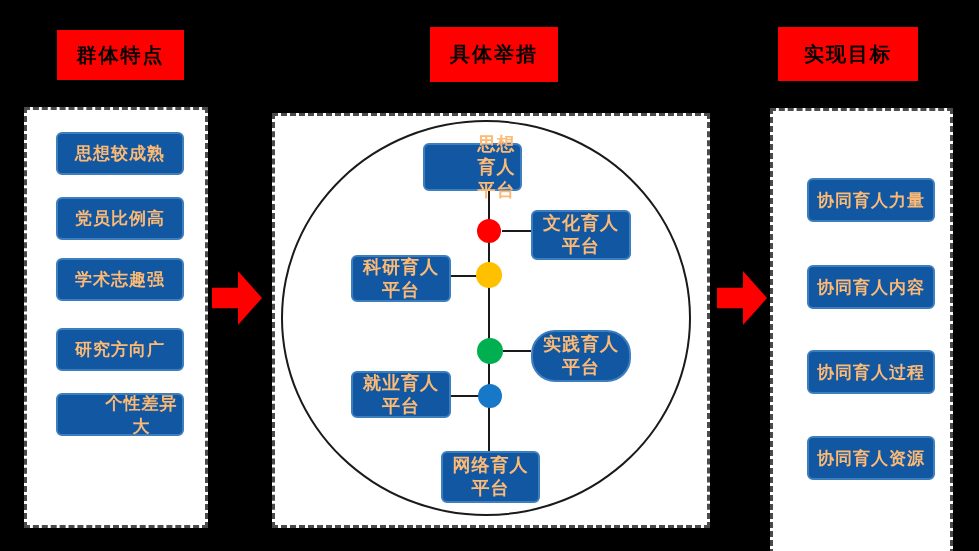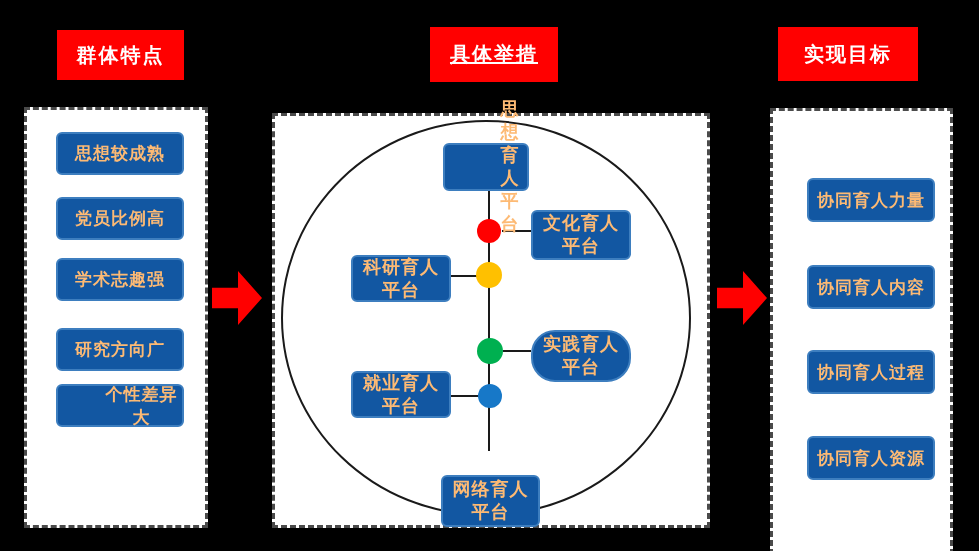--- a/index.html
+++ b/index.html
@@ -8,30 +8,30 @@
     background: #000000;
     font-family: "Liberation Sans", "DejaVu Sans", sans-serif;
     position: relative;
     overflow: hidden;
   }
   .abs { position: absolute; }
 
   
   .header-box {
     background: #FF0000;
-    color: #ffffff;
+    color: #000000;
     font-weight: bold;
     font-size: 20px;
     letter-spacing: 2px;
     display: flex;
     align-items: center;
     justify-content: center;
   }
   #header-left   { left: 57px;  top: 30px; width: 127px; height: 50px; }
-  #header-center { left: 430px; top: 27px; width: 128px; height: 55px; text-decoration: underline; }
+  #header-center { left: 430px; top: 27px; width: 128px; height: 55px; }
   #header-right  { left: 778px; top: 27px; width: 140px; height: 54px; }
 
   
   .panel {
     background: #ffffff;
     border: 3px dashed #4a4a4a;
   }
   #panel-left   { left: 24px;  top: 107px; width: 184px; height: 421px; }
   #panel-center { left: 272px; top: 113px; width: 438px; height: 415px; }
   #panel-right  { left: 770px; top: 108px; width: 183px; height: 492px; }
@@ -49,21 +49,21 @@
     justify-content: center;
     text-align: center;
   }
   .side-item { font-size: 17px; letter-spacing: 1px; }
   #panel-left  .side-item { left: 29px; width: 128px; height: 43px; }
   #panel-right .side-item { left: 34px; width: 128px; height: 44px; }
   #left-item-0 { top: 22px;  }
   #left-item-1 { top: 87px;  }
   #left-item-2 { top: 148px; }
   #left-item-3 { top: 218px; }
-  #left-item-4 { top: 274px; padding-left: 43px; }
+  #left-item-4 { top: 283px; padding-left: 43px; }
   #left-item-5 { top: 340px; }
   #right-item-0 { top: 67px;  }
   #right-item-1 { top: 154px; }
   #right-item-2 { top: 239px; }
   #right-item-3 { top: 325px; }
 
   
   .big-circle {
     position: absolute;
     left: 6px; top: 4px;
@@ -86,26 +86,26 @@
   #conn-research   { left: 176px; top: 159px; width: 39px; }
   #conn-practice   { left: 228px; top: 234px; width: 28px; }
   #conn-employment { left: 176px; top: 279px; width: 40px; }
 
   .platform-box {
     font-size: 18px;
     line-height: 23px;
     white-space: pre-line;
     letter-spacing: 1px;
   }
-  #platform-top        { left: 168px; top: 27px;  width: 86px;  height: 48px; padding-left: 48px; }
+  #platform-top        { left: 148px; top: 27px;  width: 99px;  height: 48px; padding-left: 48px; }
   #platform-culture    { left: 256px; top: 94px;  width: 100px; height: 50px; }
   #platform-research   { left: 76px;  top: 139px; width: 100px; height: 47px; }
   #platform-practice   { left: 256px; top: 214px; width: 100px; height: 52px; border-radius: 24px; }
   #platform-employment { left: 76px;  top: 255px; width: 100px; height: 47px; }
-  #platform-network    { left: 166px; top: 335px; width: 99px;  height: 52px; margin-top: 24px; }
+  #platform-network    { left: 166px; top: 335px; width: 99px;  height: 52px; }
 
   .dot { position: absolute; border-radius: 50%; }
   #dot-red   { left: 202px; top: 103px; width: 24px; height: 24px; background: #FF0000; }
   #dot-gold  { left: 201px; top: 146px; width: 26px; height: 26px; background: #FFC000; }
   #dot-green { left: 202px; top: 222px; width: 26px; height: 26px; background: #00B050; }
   #dot-blue  { left: 203px; top: 268px; width: 24px; height: 24px; background: #1778C8; }
 
   
   .flow-arrow {
     background: #FF0000;

